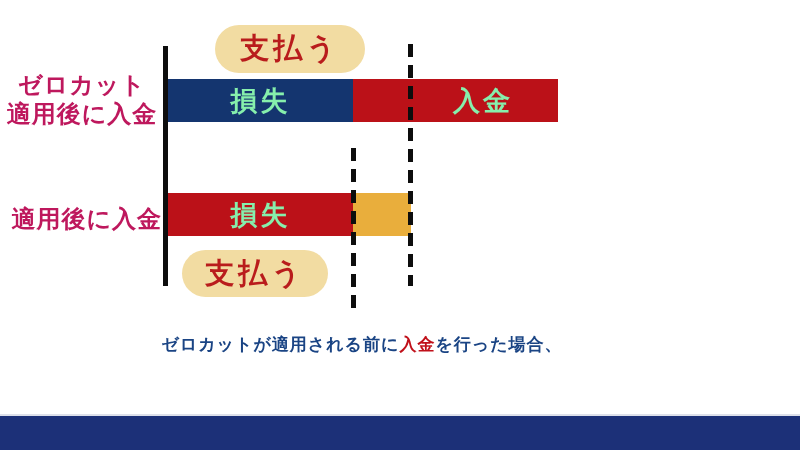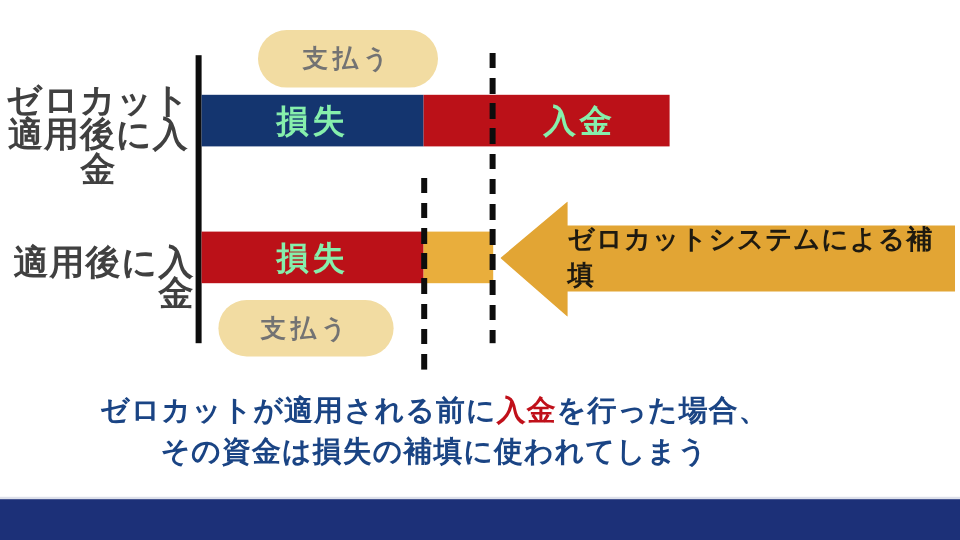--- a/index.html
+++ b/index.html
@@ -3,39 +3,39 @@
 <meta charset="utf-8">
 <style>
   html,body{margin:0;padding:0;background:#ffffff;}
   .canvas{
     position:relative;width:800px;height:450px;background:#ffffff;overflow:hidden;
     font-family:"Liberation Sans","DejaVu Sans",sans-serif;
     -webkit-font-smoothing:antialiased;
   }
   
   .side-label{
-    position:absolute;color:#404040;font-weight:bold;font-size:29px;
+    position:absolute;color:#be185d;font-weight:bold;font-size:24px;
     text-align:center;line-height:29px;letter-spacing:1px;
   }
   .label-before{left:4px;top:70px;width:156px;}
   .label-after{left:4px;top:206px;width:158px;line-height:26px;text-align:right;}
   
   .axis{position:absolute;left:163px;top:46px;width:5px;height:240px;background:#0d0d0d;}
   
   .dash{
     position:absolute;width:5px;z-index:3;
     background:repeating-linear-gradient(180deg,#0d0d0d 0 13px,transparent 13px 21px);
   }
   .dash-left{left:351px;top:148px;height:160px;}
   .dash-right{left:408px;top:44px;height:242px;}
   
   .pill{
     position:absolute;background:#F2DCA2;border-radius:24px;
     display:flex;align-items:center;justify-content:center;
-    color:#737373;font-weight:bold;font-size:21px;letter-spacing:4px;
+    color:#b91c1c;font-weight:bold;font-size:29px;letter-spacing:4px;
   }
   .pill-top{left:215px;top:25px;width:150px;height:48px;}
   .pill-bottom{left:182px;top:250px;width:146px;height:47px;}
   
   .bar{position:absolute;left:168px;height:43px;display:flex;z-index:1;}
   .bar-row1{top:79px;}
   .bar-row2{top:193px;}
   .seg{display:flex;align-items:center;justify-content:center;
        color:#86efac;font-weight:bold;font-size:27px;letter-spacing:3px;}
   .seg-navy{width:185px;background:#14356F;}
@@ -46,21 +46,21 @@
   .arrow{
     position:absolute;left:415px;top:164px;width:381px;height:102px;background:#E2A534;
     clip-path:polygon(2px 51px,58px 4px,58px 24px,381px 24px,381px 79px,58px 79px,58px 100px);
     display:flex;align-items:center;justify-content:center;padding-left:58px;box-sizing:border-box;
     z-index:2;
   }
   .arrow-text{color:#1E1A10;font-weight:bold;font-size:22px;letter-spacing:1px;}
   
   .caption{
     position:absolute;left:0;top:328px;width:724px;text-align:center;
-    color:#1A4484;font-weight:bold;font-size:24px;line-height:34px;letter-spacing:1px;font-family:Liberation Mono, monospace;
+    color:#1A4484;font-weight:bold;font-size:17px;line-height:34px;letter-spacing:1px;
   }
   .caption .hl{color:#C0101A;}
   
   .footer-sep{position:absolute;left:0;top:414px;width:800px;height:2px;background:#DDE0EA;}
   .footer{position:absolute;left:0;top:416px;width:800px;height:34px;background:#1C3078;}
 </style>
 </head>
 <body>
 
 <div class="canvas">
@@ -81,27 +81,23 @@
   </div>
 
   <div class="bar bar-row2">
     <div class="seg seg-red2">損失</div>
     <div class="seg seg-orange"></div>
   </div>
 
   <div class="dash dash-left"></div>
   <div class="dash dash-right"></div>
 
-  <div class="arrow">
-    <span class="arrow-text">ゼロカットシステムによる補填</span>
-  </div>
 
   <div class="pill pill-bottom">支払う</div>
 
   <div class="caption">
     <div><span>ゼロカットが適用される前に</span><span class="hl">入金</span><span>を行った場合、</span></div>
-    <div>その資金は損失の補填に使われてしまう</div>
   </div>
 
   <div class="footer-sep"></div>
   <div class="footer"></div>
 
 </div>
 
 </body></html>

